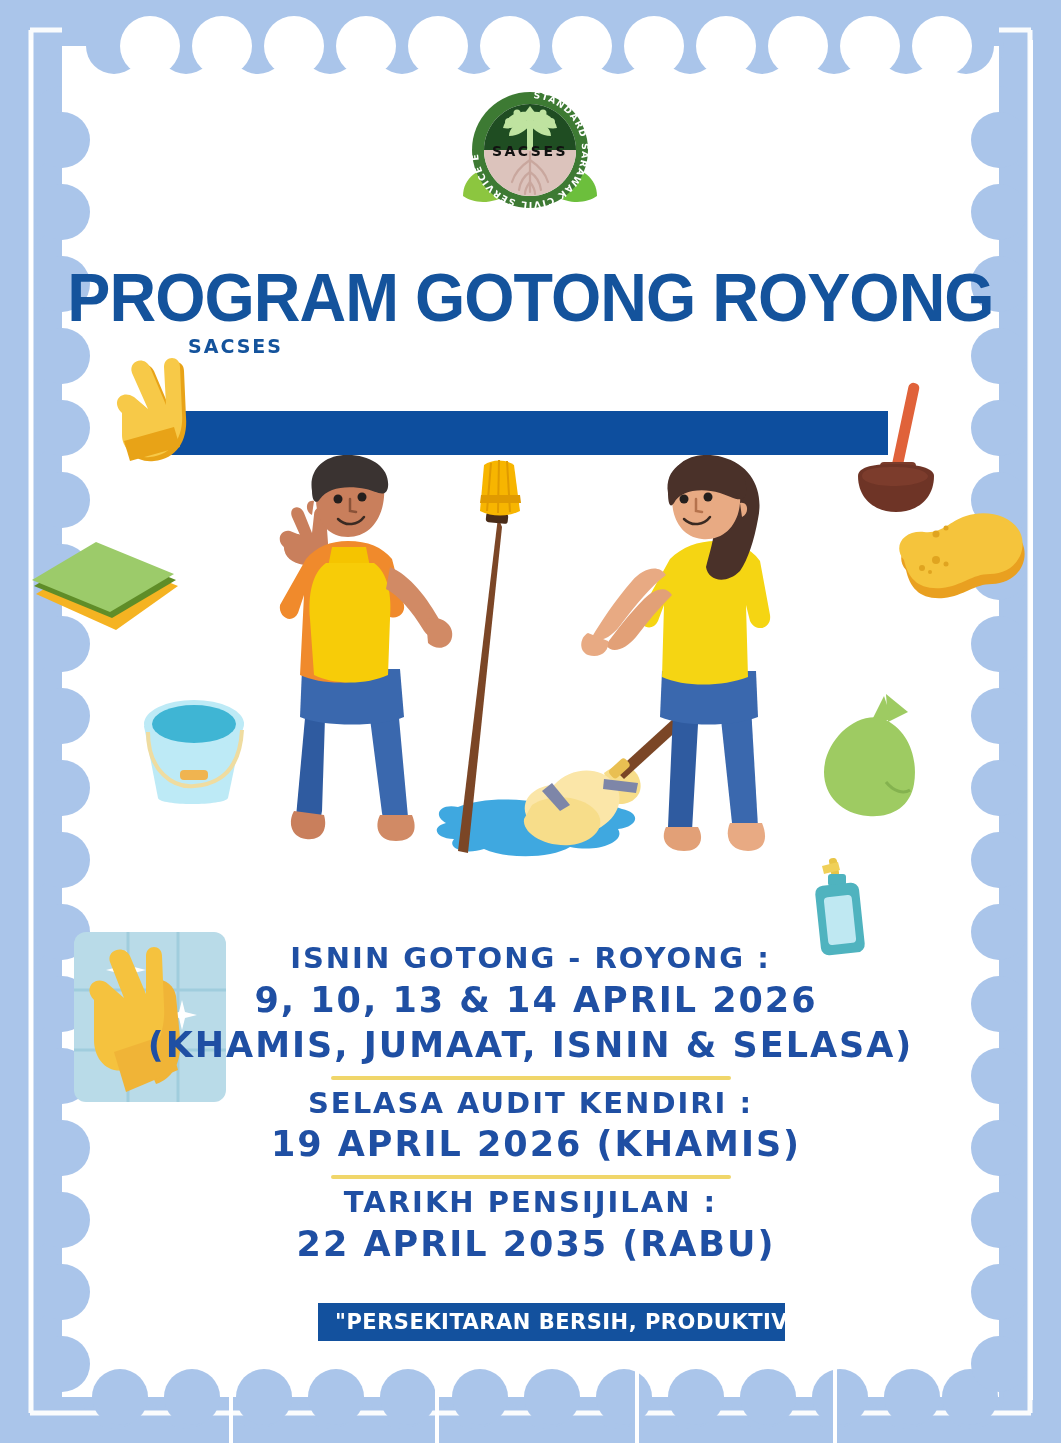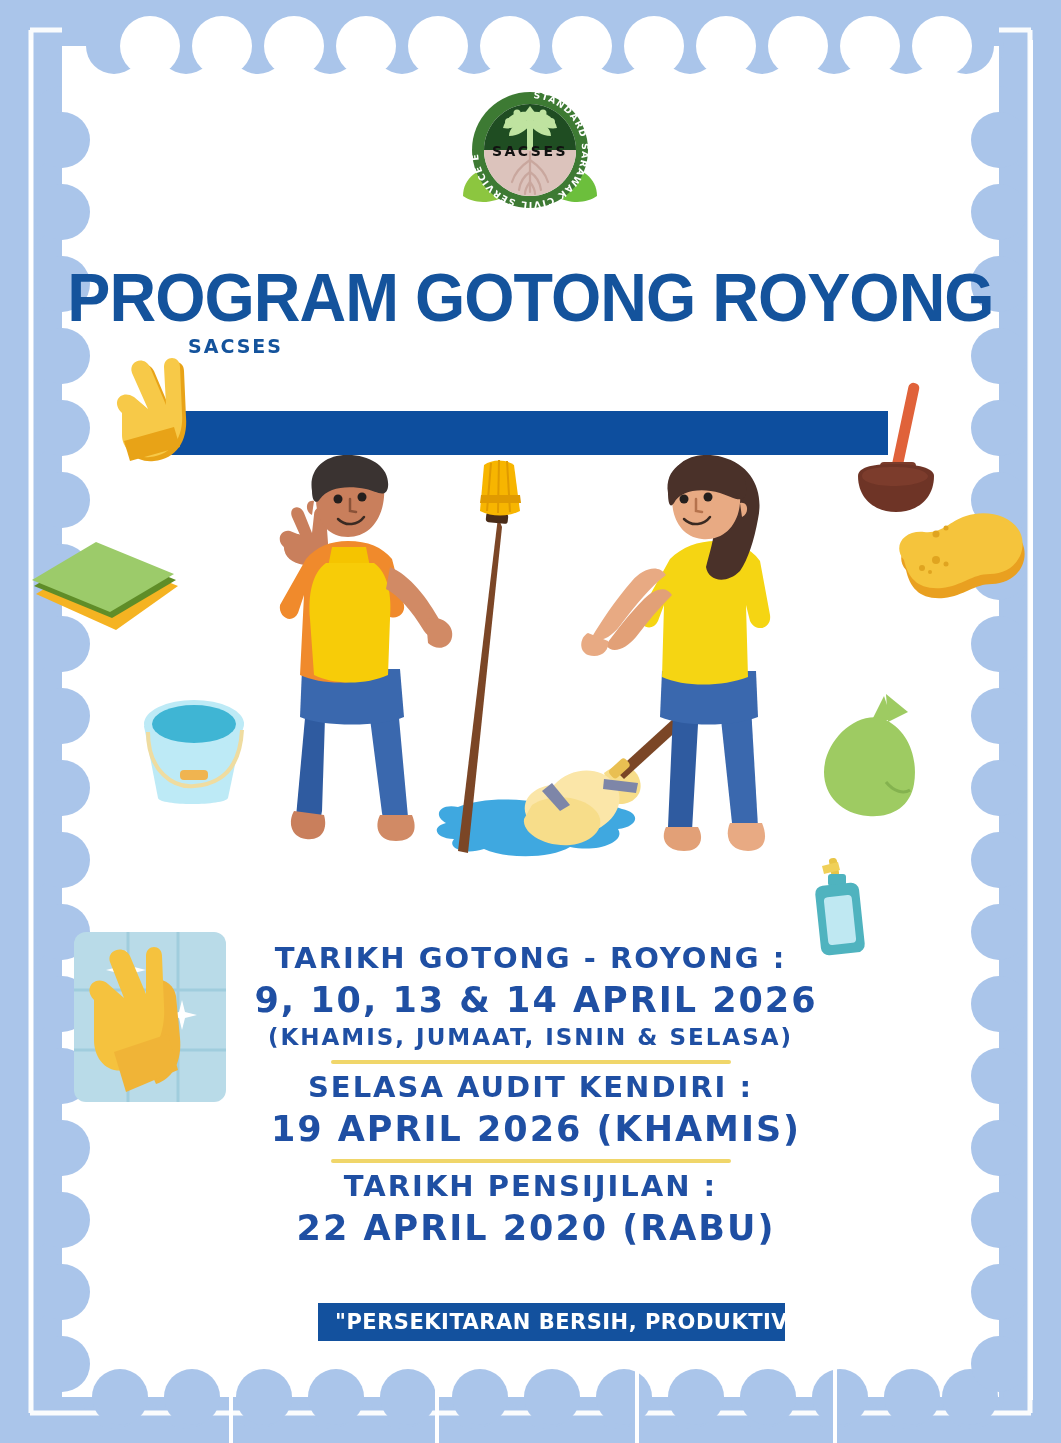--- a/index.html
+++ b/index.html
@@ -64,21 +64,21 @@
     position:absolute;left:0;top:940px;width:1061px;
     text-align:center;
     color:#1f4fa3;
     font-family:"DejaVu Sans", sans-serif;
     font-weight:bold;
     letter-spacing:2px;
   }
   .d-line{ line-height:1.30; white-space:nowrap; }
   .d-head{ font-size:29px; }
   .d-big { font-size:35px;margin-left:11px; }
-  .d-big2{ font-size:23px; }
+  .d-big2{ font-size:35px; }
   .rule{
     width:400px;height:4px;background:#f0d66a;
     margin:7px auto 5px auto;border-radius:2px;
   }
 
   
   .quote-band{
     position:absolute;left:318px;top:1303px;
     width:467px;height:38px;
     background:#13519e;
@@ -536,32 +536,32 @@
                C474,50 462,42 450,38 C430,32 410,36 404,48 C400,54 398,48 398,38 Z" fill="#4a3129"></path>
 
       <circle cx="414" cy="44" r="4.5" fill="#241f1d"></circle>
       <circle cx="438" cy="42" r="4.5" fill="#241f1d"></circle>
       <path d="M426,44 L426,56 L432,57" fill="none" stroke="#b5724c" stroke-width="2.5" stroke-linecap="round"></path>
       <path d="M414,64 C422,72 434,70 440,62" fill="none" stroke="#3a2a22" stroke-width="2.5" stroke-linecap="round"></path>
     </g>
   </svg>
 
   <div class="dates">
-    <div class="d-line d-head">TARIKH GOTONG - ROYONG :</div>
+    <div class="d-line d-head">ISNIN GOTONG - ROYONG :</div>
     <div class="d-line d-big">9, 10, 13 &amp; 14 APRIL 2026</div>
     <div class="d-line d-big2">(KHAMIS, JUMAAT, ISNIN &amp; SELASA)</div>
 
     <div class="rule"></div>
 
     <div class="d-line d-head">SELASA AUDIT KENDIRI :</div>
     <div class="d-line d-big">19 APRIL 2026 (KHAMIS)</div>
 
     <div class="rule"></div>
 
     <div class="d-line d-head">TARIKH PENSIJILAN :</div>
-    <div class="d-line d-big">22 APRIL 2020 (RABU)</div>
+    <div class="d-line d-big">22 APRIL 2035 (RABU)</div>
   </div>
 
   <div class="quote-band">
     <div class="quote-text">"PERSEKITARAN BERSIH, PRODUKTIVITI MENINGKAT"</div>
   </div>
 
 </div>
 
 </body></html>

